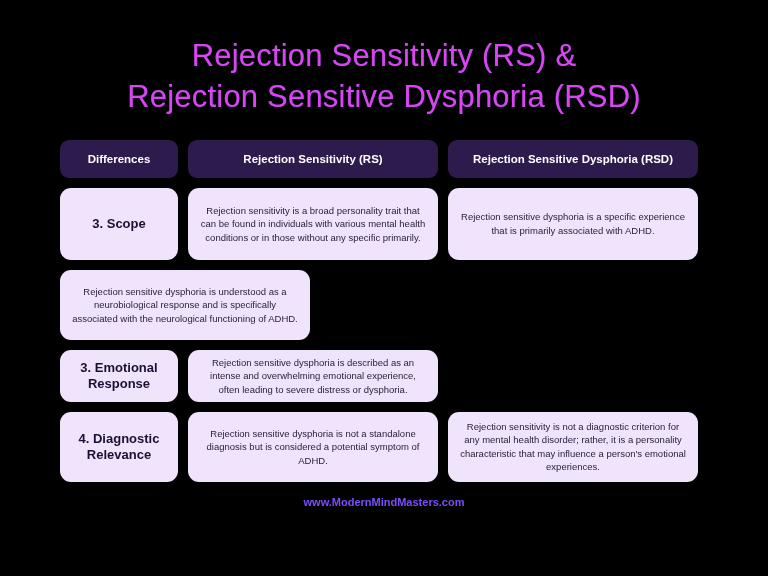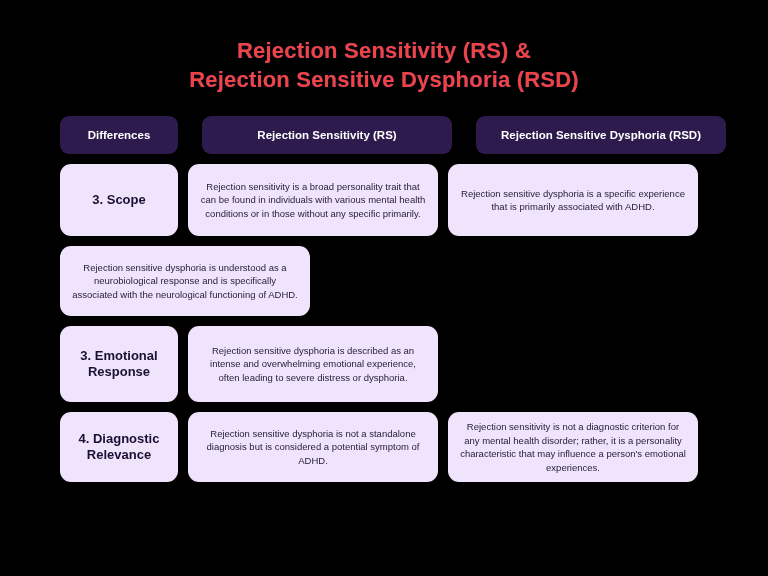--- a/index.html
+++ b/index.html
@@ -18,34 +18,34 @@
     width: 768px;
     height: 576px;
     background: #000000;
     box-sizing: border-box;
   }
   .title-block {
     text-align: center;
     padding-top: 36px;
   }
   .title-line {
-    font-size: 22px;
-    font-weight: bold;
-    color: #ef4444;
+    font-size: 31px;
+    font-weight: normal;
+    color: #d946ef;
     letter-spacing: 0.2px;
     line-height: 1.32;
     text-shadow: 0 0 1px rgba(124,77,255,0.5);
   }
   .table {
     margin: 22px auto 0 auto;
     width: 648px;
   }
   .header-row {
     display: flex;
-    gap: 24px;
+    gap: 10px;
     margin-bottom: 10px;
   }
   .hcell {
     background: #2d1b4e;
     color: #ffffff;
     border-radius: 9px;
     font-size: 11.5px;
     font-weight: bold;
     display: flex;
     align-items: center;
@@ -70,21 +70,21 @@
     box-sizing: border-box;
     display: flex;
     align-items: center;
     justify-content: center;
     text-align: center;
     padding: 10px 12px;
     color: #1a1333;
   }
   .row-0 .cell { height: 72px; }
   .row-1 .cell { height: 70px; }
-  .row-2 .cell { height: 76px; }
+  .row-2 .cell { height: 52px; }
   .row-3 .cell { height: 70px; }
   .label-cell {
     font-size: 13px;
     font-weight: bold;
     color: #1b1033;
     line-height: 1.25;
   }
   .desc-cell {
     font-size: 9.5px;
     line-height: 1.42;
@@ -132,14 +132,15 @@
     </div>
 
     <div class="row row-3">
       <div class="cell label-cell col-0">4. Diagnostic Relevance</div>
       <div class="cell desc-cell col-2">Rejection sensitive dysphoria is not a standalone diagnosis but is considered a potential symptom of ADHD.</div>
       <div class="cell desc-cell col-1">Rejection sensitivity is not a diagnostic criterion for any mental health disorder; rather, it is a personality characteristic that may influence a person's emotional experiences.</div>
     </div>
 
   </div>
 
+  <div class="footer">www.ModernMindMasters.com</div>
 
 </div>
 
 </body></html>

